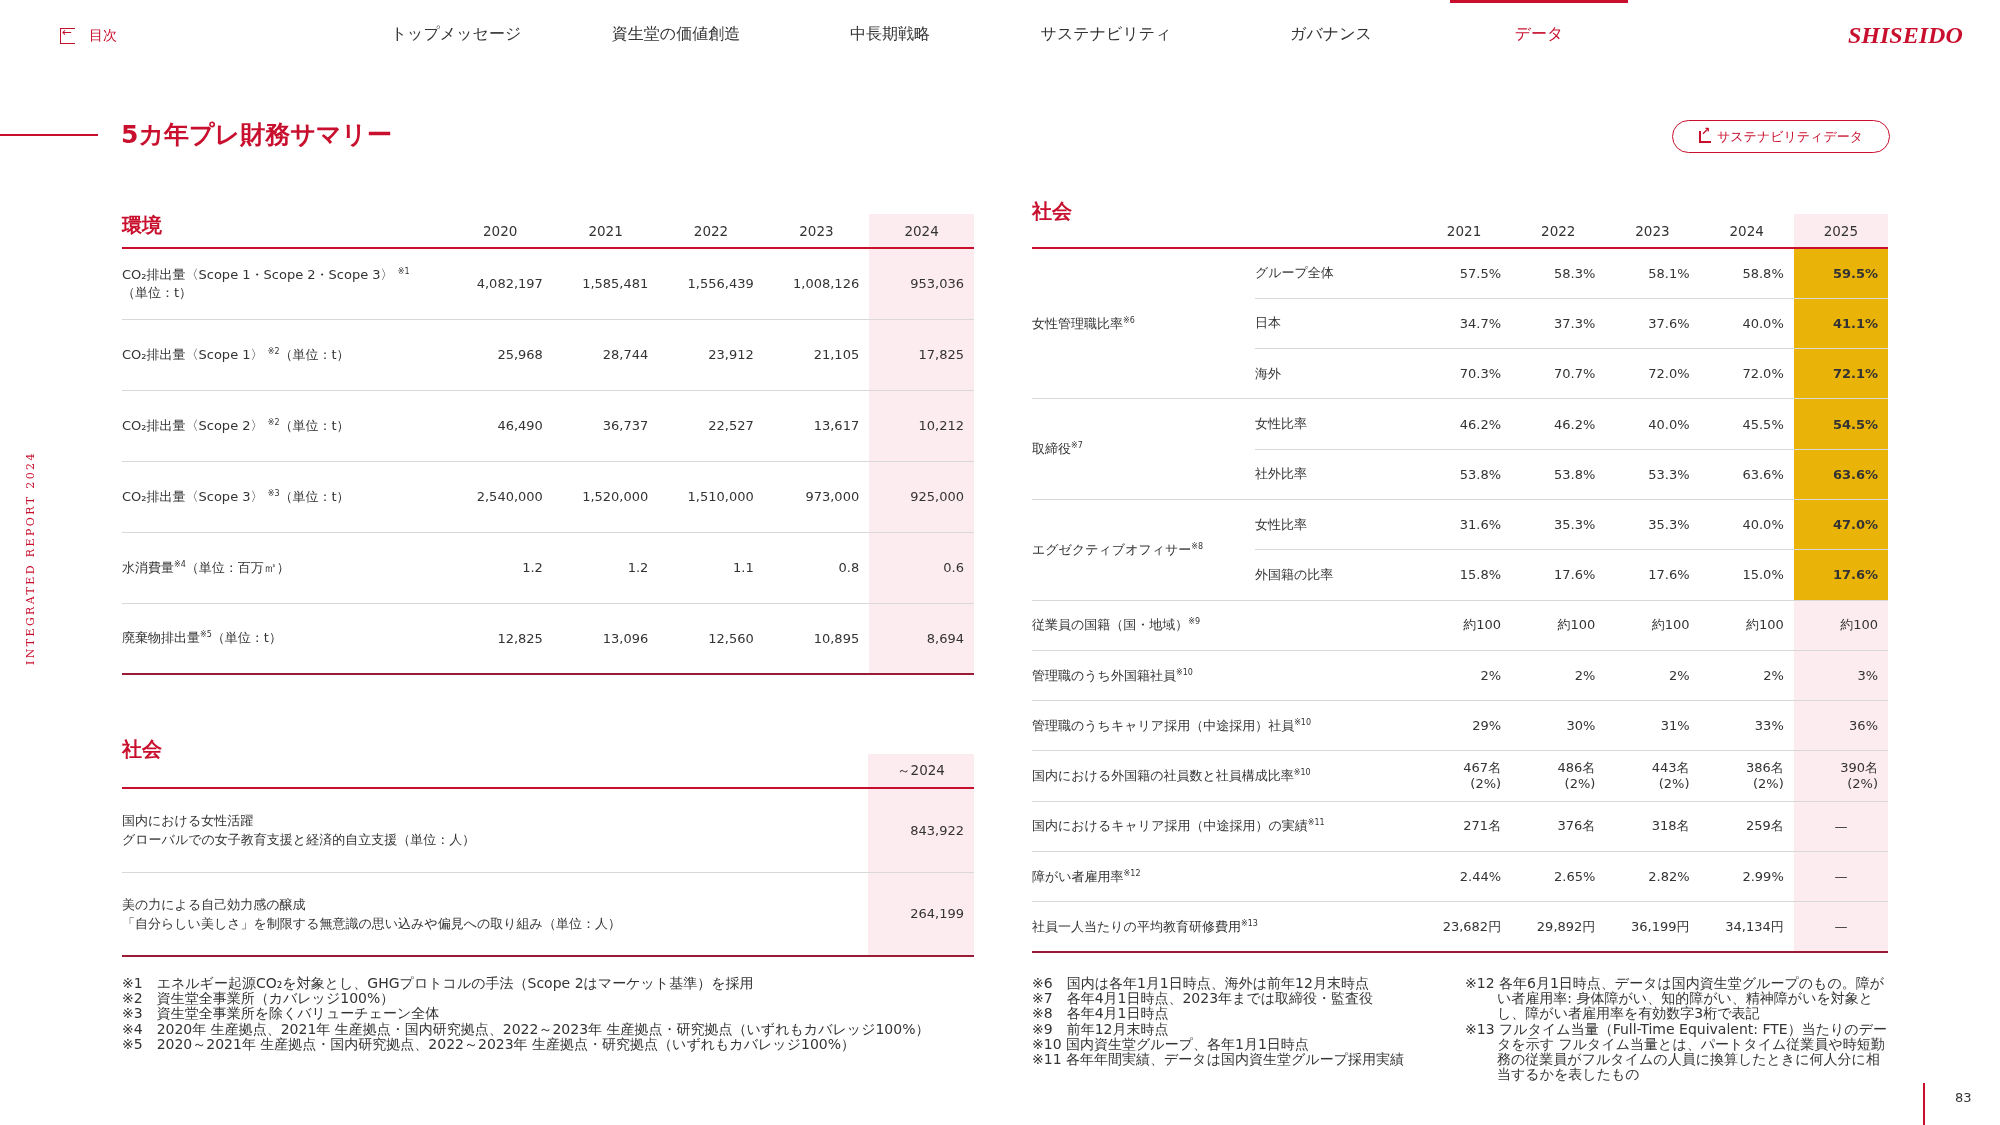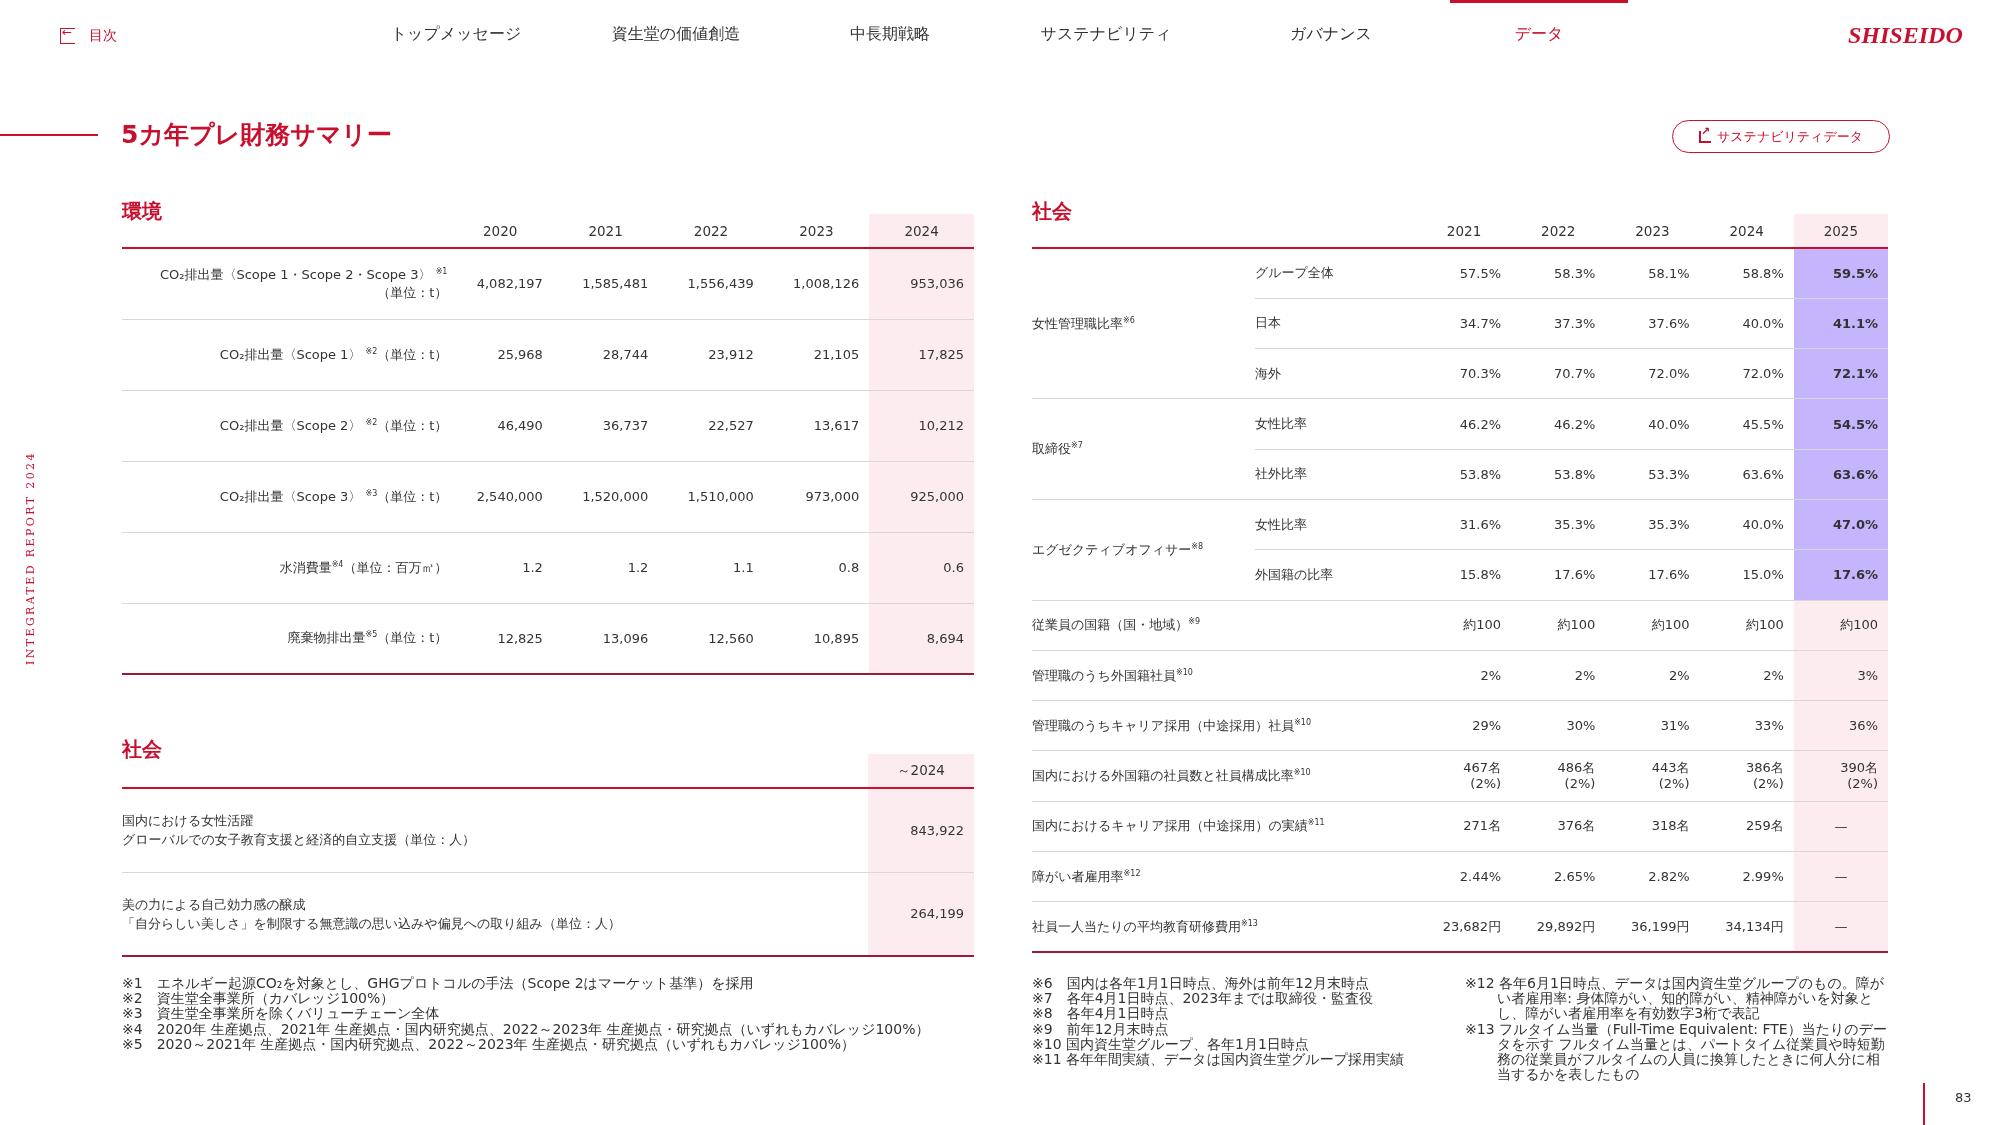--- a/index.html
+++ b/index.html
@@ -27,31 +27,31 @@
 
   .section-heading { position: absolute; font-size: 20px; font-weight: bold; color: #c8102e; }
 
   
   table { position: absolute; border-collapse: collapse; font-size: 13px; color: #333; }
   th { font-weight: normal; text-align: center; font-size: 13.5px; height: 34px; vertical-align: middle; }
   .hdr-row { border-bottom: 2px solid #c8102e; }
   td { vertical-align: middle; }
   .num { text-align: right; padding-right: 10px; }
   .hl { background: #fdecef; }
-  .hl-strong { background: #c4b5fd; font-weight: bold; }
+  .hl-strong { background: #eab308; font-weight: bold; }
   sup { font-size: 8px; vertical-align: super; line-height: 0; }
   .row-sep td { border-bottom: 1px solid #d8d8d8; }
   .row-last td { border-bottom: 2px solid #9a1b35; }
 
   
   #env-table { left: 122px; top: 214px; width: 852px; }
   #env-table th.label-col { width: 340px; }
   #env-table th.yr { width: 107px; }
   #env-table tbody tr { height: 71px; }
-  #env-table td.label { padding-left: 0; line-height: 18px; text-align: right; }
+  #env-table td.label { padding-left: 0; line-height: 18px; }
 
   
   #soc-left-table { left: 122px; top: 754px; width: 852px; }
   #soc-left-table th { height: 34px; }
   #soc-left-table tbody tr { height: 84px; }
   #soc-left-table td.label { line-height: 19px; }
   #soc-left-table .col-val { width: 106px; margin-left: 35px; }
 
   
   #soc-right-table { left: 1032px; top: 214px; width: 856px; }
@@ -95,21 +95,21 @@
 
 <div class="title-rule"></div>
 <h1 class="page-title">5カ年プレ財務サマリー</h1>
 <div class="ext-button">
   <span class="ext-icon"></span>
   <span>サステナビリティデータ</span>
 </div>
 
 <div class="side-label">INTEGRATED REPORT 2024</div>
 
-<h2 class="section-heading" style="left:122px;top:198px">環境</h2>
+<h2 class="section-heading" style="left:122px;top:212px">環境</h2>
 <table id="env-table">
   <thead>
     <tr class="hdr-row">
       <th class="label-col"></th>
       <th class="yr">2020</th>
       <th class="yr">2021</th>
       <th class="yr">2022</th>
       <th class="yr">2023</th>
       <th class="yr hl">2024</th>
     </tr>

